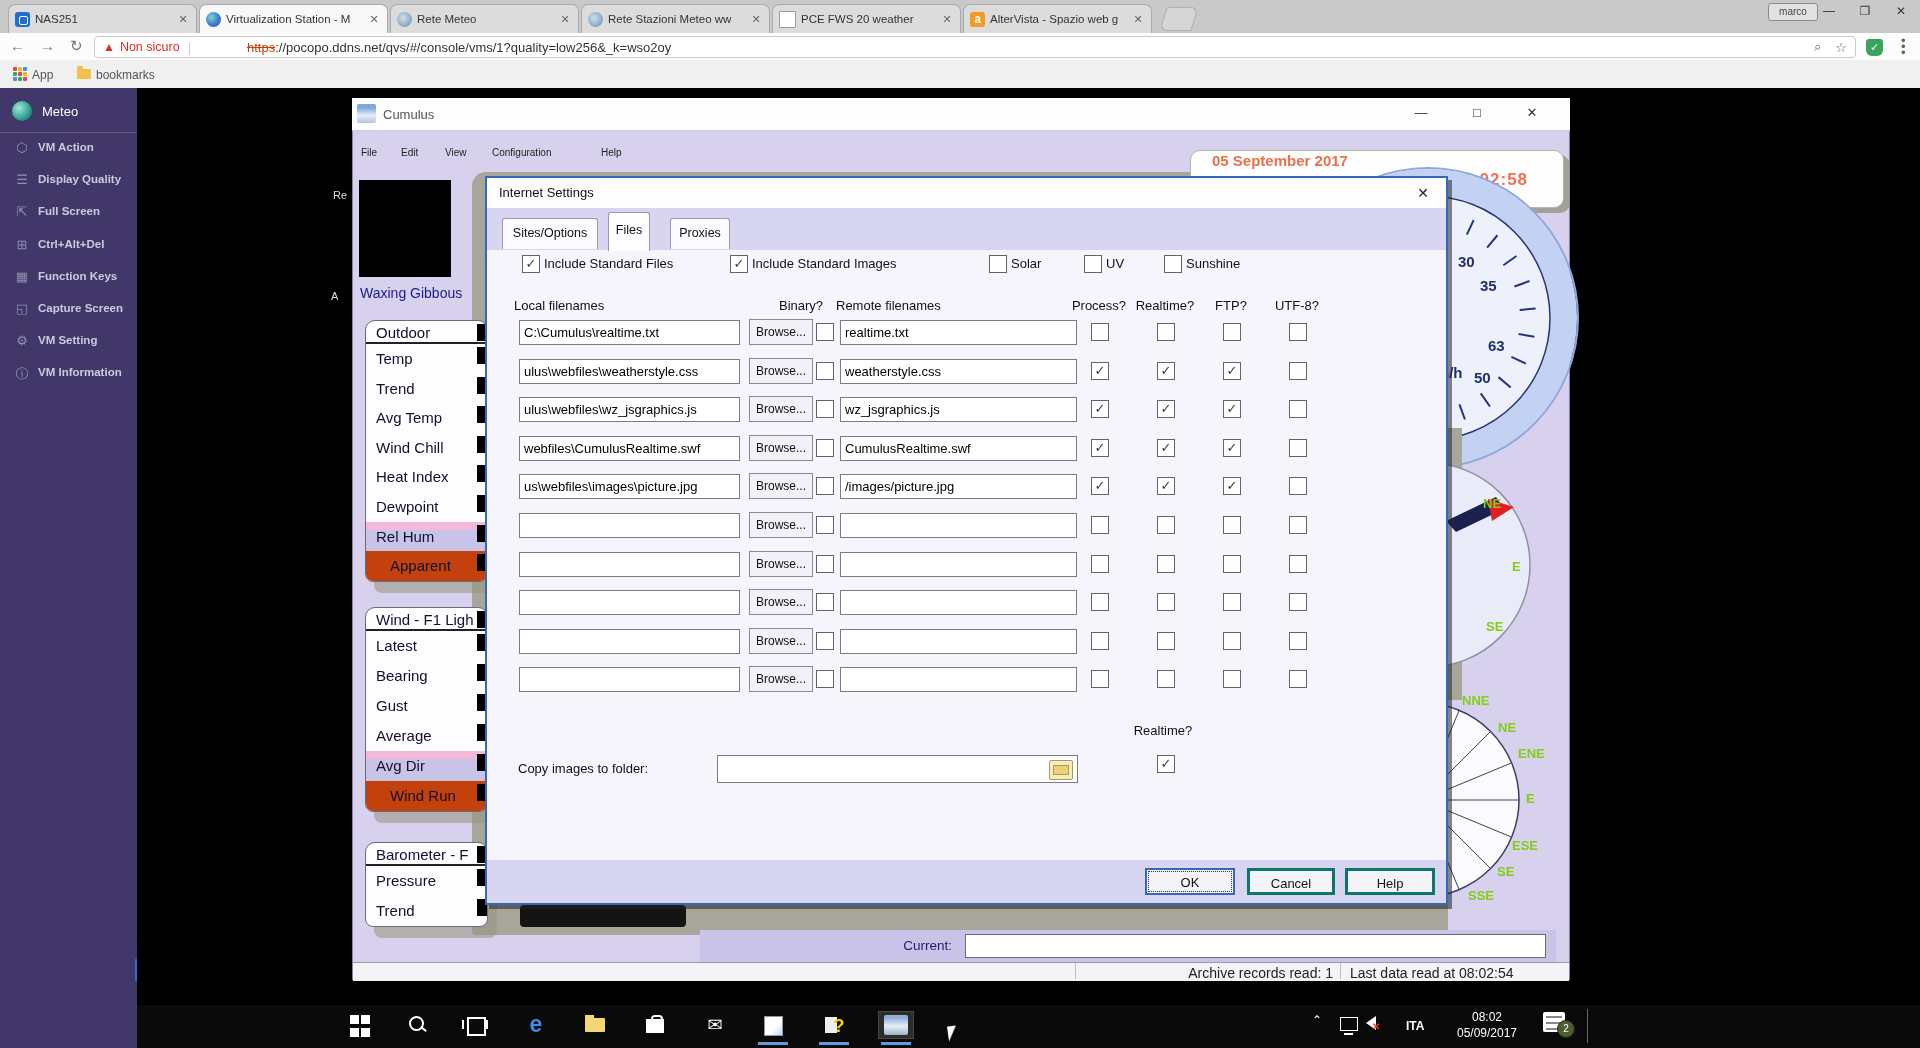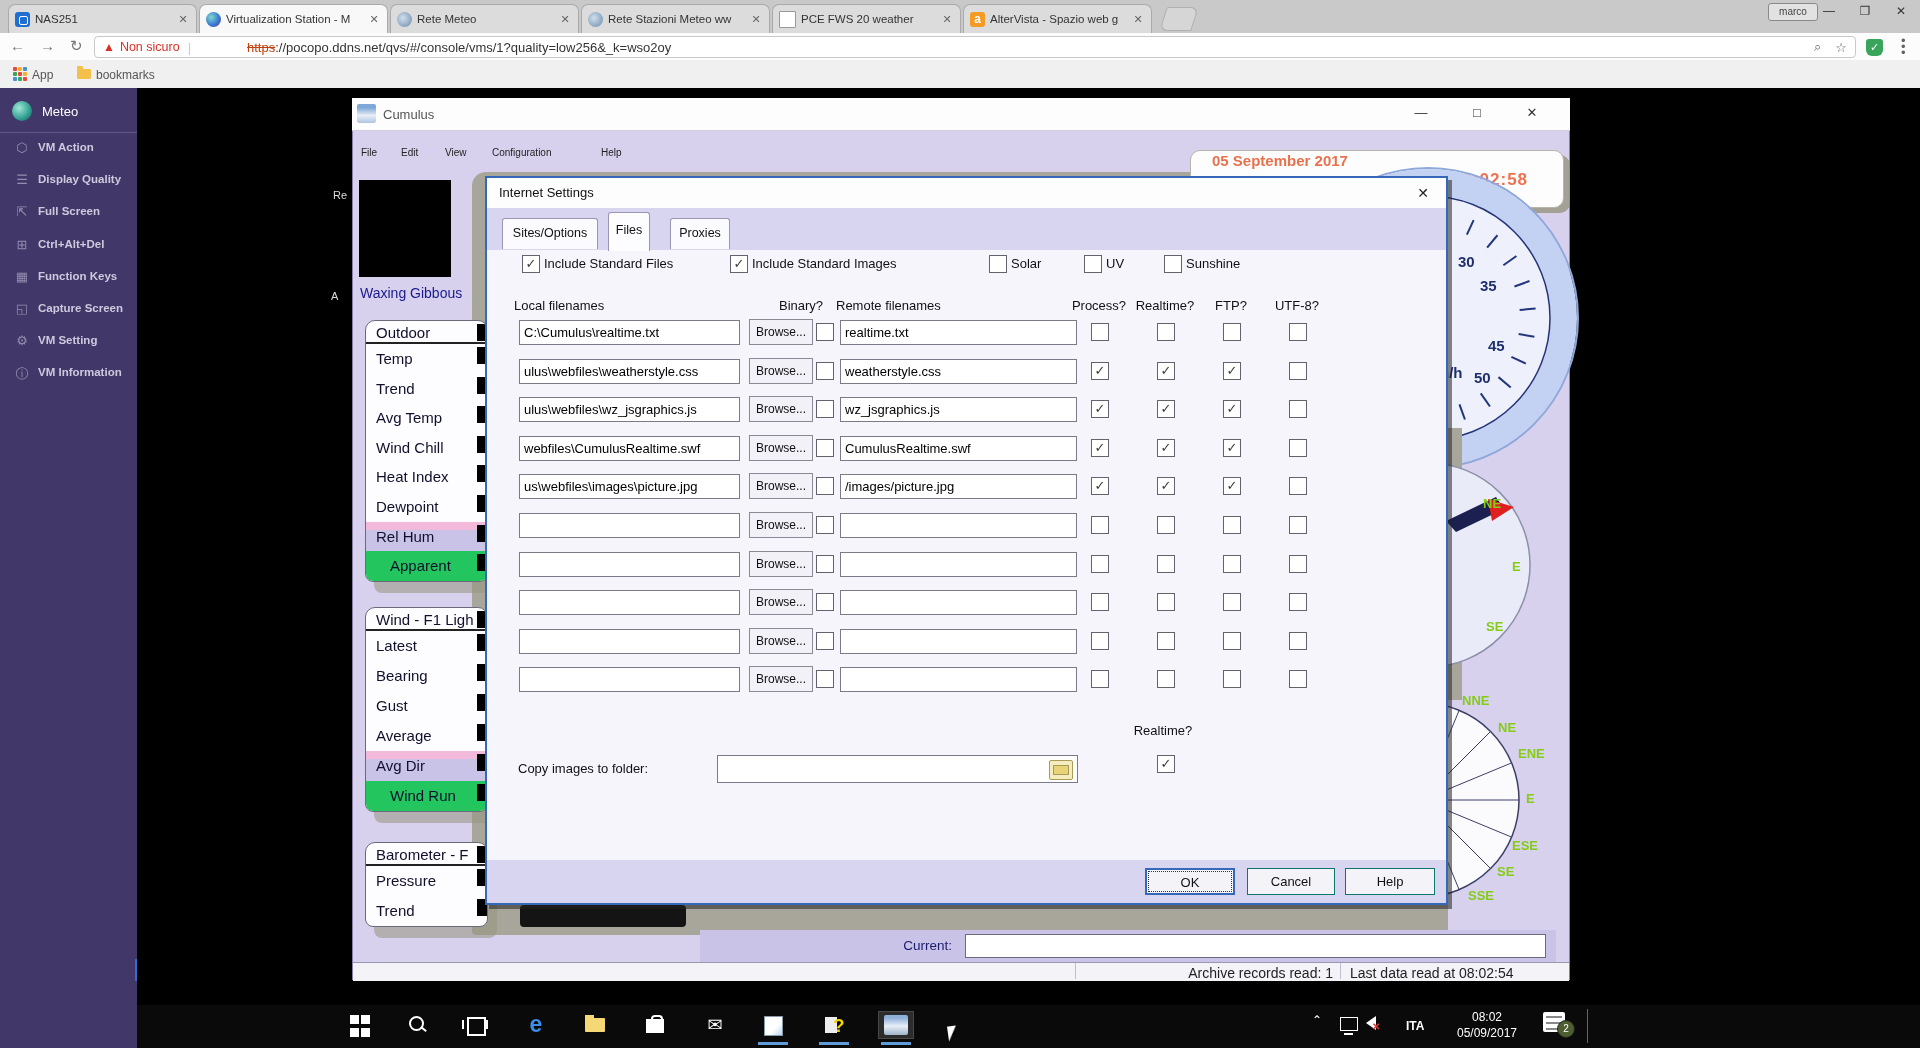--- a/index.html
+++ b/index.html
@@ -70,21 +70,21 @@
     background:radial-gradient(circle at 42% 38%,#eef4fd 18%,#cddcf2 45%,#9fb4d4 78%,#7e94b8);
     box-shadow:inset -7px -5px 0 rgba(90,110,150,0.35), inset 8px 10px 14px rgba(255,255,255,0.5);}
   #moon::after{content:"";position:absolute;left:12px;top:26px;width:14px;height:12px;border-radius:50%;background:rgba(120,140,175,0.55);
     box-shadow:22px -14px 0 -2px rgba(120,140,175,0.5), 30px 8px 0 -4px rgba(120,140,175,0.45), 8px 18px 0 -5px rgba(120,140,175,0.5);}
   #moonlabel{left:360px;top:285px;font-size:14px;color:#1a1a8e;}
   
   .pgroup{width:123px;background:#fdfdff;border:1px solid #6a6a7a;border-radius:10px 10px 8px 8px;box-sizing:border-box;
     box-shadow:9px 11px 0 rgba(150,148,128,0.55);overflow:hidden;}
   .pgh{position:relative;height:23px;border-bottom:2px solid #222;font-size:15px;color:#10102c;padding:3px 0 0 10px;box-sizing:border-box;white-space:nowrap;}
   .pgi{position:relative;font-size:15px;color:#10102c;padding-left:10px;box-sizing:border-box;white-space:nowrap;}
-  .pgi.lav{background:#22c55e;padding-left:24px;}
+  .pgi.lav{background:#c2410c;padding-left:24px;}
   .pgi.pinktop{background:linear-gradient(180deg,#f2b9da 0 8px,#c9c3e8 8px);}
   .pgi::after,.pgh::after{content:"";position:absolute;right:0;top:3px;width:10px;height:17px;background:#000;}
   
   .gnum{font-size:15px;font-weight:bold;color:#1f2f6e;}
   .clabel{font-size:13px;font-weight:bold;color:#84cc16;}
   #datebox{left:1190px;top:150px;width:372px;height:56px;background:#fdfdfd;border:1px solid #b8b4a8;border-radius:10px;
     box-shadow:6px 5px 0 rgba(150,148,128,0.8);}
   #cdate{left:1212px;top:152px;font-size:15px;font-weight:bold;color:#e8724e;text-shadow:0 0 2px #fff;}
   #cclock{left:1452px;top:170px;font-size:17px;font-weight:bold;color:#ef7150;letter-spacing:1px;text-shadow:0 0 2px #fff;}
   #greystrip{left:1446px;top:428px;width:16px;height:272px;background:#a8a69a;}
@@ -111,21 +111,21 @@
   .cb.on::after{content:"\2713";}
   .dlabel{position:absolute;font-size:13px;color:#101018;white-space:nowrap;}
   .hdr{position:absolute;font-size:13px;color:#101018;white-space:nowrap;}
   .dinput{position:absolute;height:25px;background:#fff;border:1px solid #7a7a88;box-sizing:border-box;
     font-size:13px;font-family:"Liberation Sans",sans-serif;color:#000;padding:0 4px;}
   .browsebtn{position:absolute;width:64px;height:26px;background:#f2f1f8;border:1px solid #8a8a96;box-sizing:border-box;
     font-size:12px;color:#111;text-align:center;line-height:24px;}
   #folderbtn{position:absolute;right:4px;top:4px;width:22px;height:18px;background:#f5edc0;border:1px solid #a89c58;border-radius:2px;}
   #folderbtn::before{content:"";position:absolute;left:3px;top:4px;width:14px;height:8px;background:#e8d378;border:1px solid #a89c58;}
   #dlg-btnband{left:0;top:682px;width:959px;height:43px;background:#d8d5f0;}
-  .dbtn{position:absolute;top:690px;height:27px;background:#f4f3f8;border:1px solid #0f766e;box-sizing:border-box;
+  .dbtn{position:absolute;top:690px;height:27px;background:#f4f3f8;border:3px solid #0f766e;box-sizing:border-box;
     font-size:13px;color:#111;text-align:center;line-height:25px;}
   .dbtn.focus{border:2px solid #3568b8;outline:1px dotted #333;outline-offset:-4px;}
   
   #taskbar{left:137px;top:1005px;width:1783px;height:43px;background:#0a0a0a;}
   .tbi{top:1012px;width:34px;height:26px;}
   .tbi.running::after{content:"";position:absolute;left:2px;bottom:-7px;width:30px;height:3px;background:#5f9bd8;}
   .tbi.active-task{background:rgba(255,255,255,0.14);outline:1px solid rgba(255,255,255,0.25);}
   .tb-glyph{position:absolute;left:0;top:0;width:34px;height:26px;color:#fff;font-size:18px;text-align:center;line-height:26px;}
   .ti-win{display:grid;grid-template-columns:9px 9px;grid-gap:2px;padding:3px 0 0 7px;box-sizing:border-box;}
   .ti-win i{width:9px;height:9px;background:#fff;}
@@ -342,21 +342,21 @@
     <line x1="241.3803164073718" y1="196.88088008014435" x2="255.8812409999582" y2="203.64277226799555" stroke="#23357a" stroke-width="2"></line>
     <line x1="228.47608876694596" y1="217.1364600911616" x2="240.73279985684962" y2="227.42106184614624" stroke="#23357a" stroke-width="2"></line>
     <line x1="210.76903214429626" y1="233.36198807458726" x2="219.94625512591298" y2="246.46842078321112" stroke="#23357a" stroke-width="2"></line>
     <line x1="189.46585318596152" y1="244.45172111230357" x2="194.93817547917223" y2="259.4868030448781" stroke="#23357a" stroke-width="2"></line>
     <line x1="166.01832833278456" y1="249.64991222444058" x2="167.4128202167471" y2="265.5890273939085" stroke="#23357a" stroke-width="2"></line>
   </svg>
 <div id="gauge-nums">
     <div class="abs gnum" style="left: 1458px; top: 253px;">30</div>
     <div class="abs gnum" style="left: 1480px; top: 277px;">35</div>
     <div class="abs gnum" style="left: 1417px; top: 307px; margin-top: 16px;">40</div>
-    <div class="abs gnum" style="left: 1488px; top: 337px;">45</div>
+    <div class="abs gnum" style="left: 1488px; top: 337px;">63</div>
     <div class="abs gnum" style="left: 1474px; top: 369px;">50</div>
     <div class="abs gnum" style="left: 1440px; top: 364px;">n/h</div>
   </div>
 <div class="abs" id="greystrip"></div>
 <svg id="middial-svg" style="left:1318px;top:455px;" width="220" height="220">
     <circle cx="110" cy="110" r="102" fill="#e9ecf8" stroke="#8b8fa8" stroke-width="1.5"></circle>
     <polygon points="128,66 178,42 186,54 138,77" fill="#1c2050"></polygon>
     <polygon points="170,44 196,52 174,66" fill="#e02020"></polygon>
   </svg>
 <div id="mid-labels">

